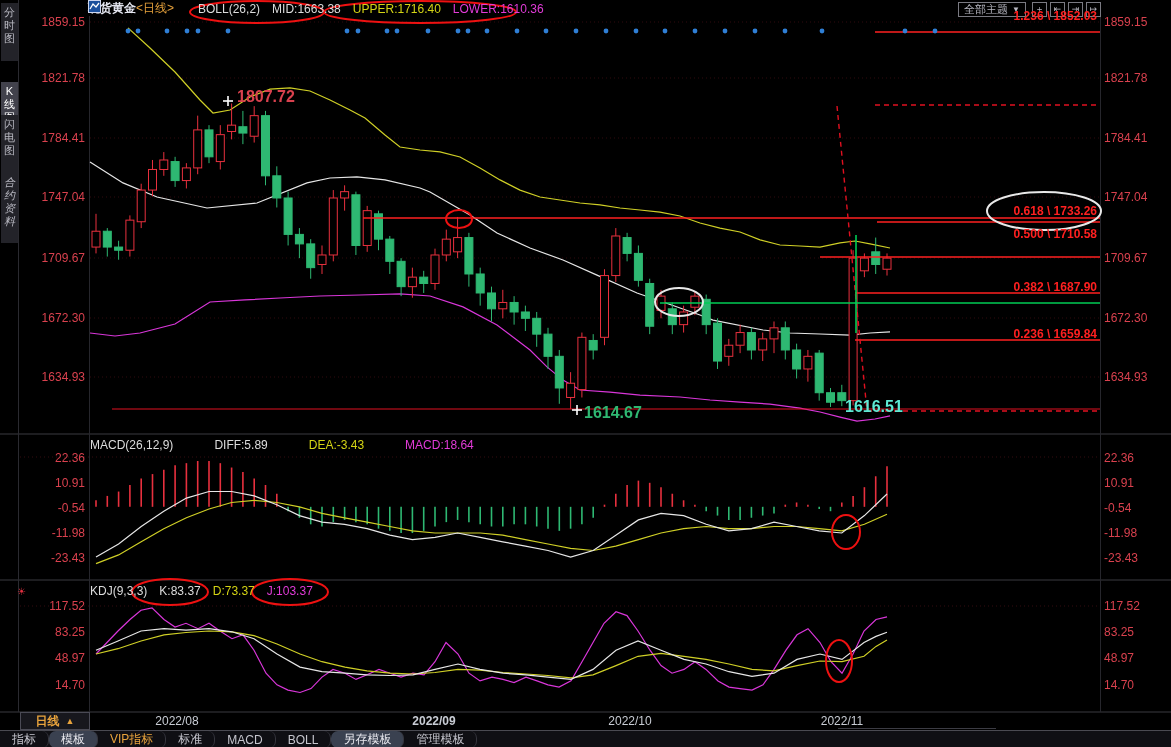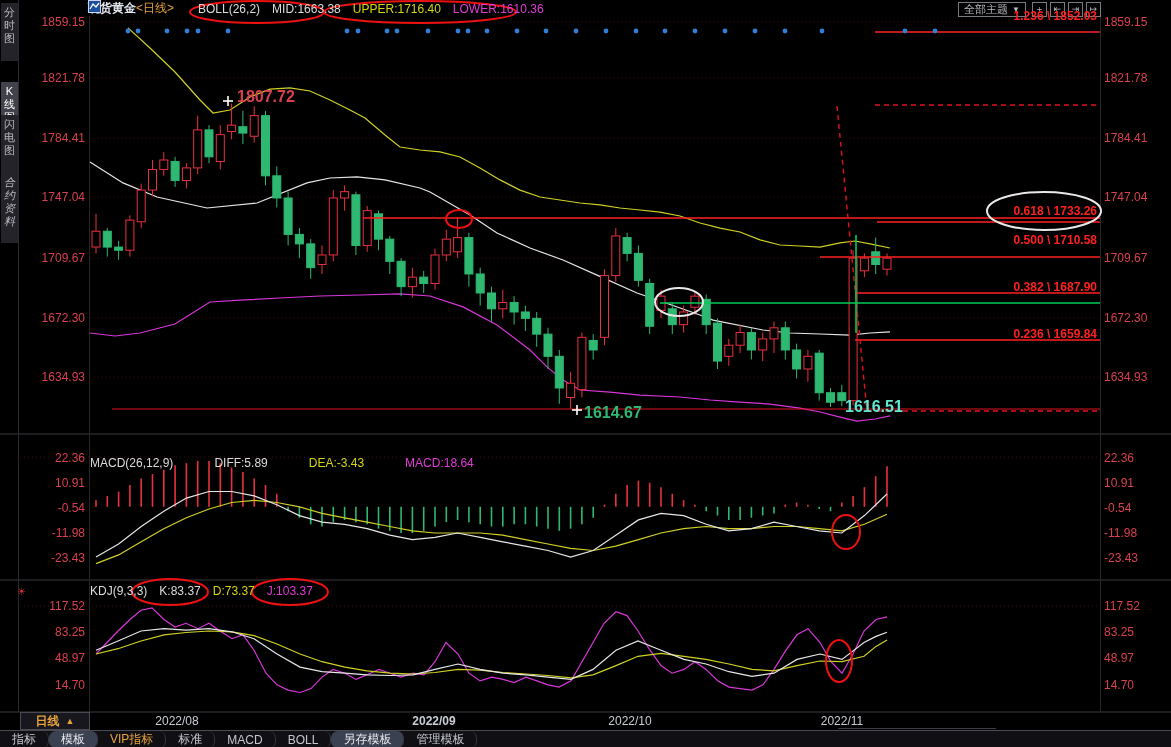--- a/index.html
+++ b/index.html
@@ -399,31 +399,31 @@
       <div class="axl left" style="top: 632px;">83.25</div>
       <div class="axl right" style="top: 632px;">83.25</div>
       <div class="axl left" style="top: 658px;">48.97</div>
       <div class="axl right" style="top: 658px;">48.97</div>
       <div class="axl left" style="top: 685px;">14.70</div>
       <div class="axl right" style="top: 685px;">14.70</div>
     </div>
   <div id="fib-labels">
       <div class="fib" style="top: 16px;">1.236 \ 1852.03</div>
       <div class="fib" style="top: 211px;">0.618 \ 1733.26</div>
-      <div class="fib" style="top: 240px; text-align: right;">0.500 \ 1710.58</div>
+      <div class="fib" style="top: 234px; text-align: right;">0.500 \ 1710.58</div>
       <div class="fib" style="top: 287px;">0.382 \ 1687.90</div>
       <div class="fib" style="top: 334px;">0.236 \ 1659.84</div>
     </div>
   <div id="price-tags">
       <div class="ptag" style="left: 237px; top: 97px; color: rgb(217, 65, 78);">1807.72</div>
       <div class="ptag" style="left: 584px; top: 413px; color: rgb(46, 184, 114);">1614.67</div>
       <div class="ptag" style="left: 845px; top: 407px; color: #5eead4;">1616.51</div>
     </div>
 
-  <div class="ind-hdr" style="top:456px;gap:41px;">
+  <div class="ind-hdr" style="top:438px;gap:41px;">
     <span class="wht">MACD(26,12,9)</span>
     <span class="wht">DIFF:5.89</span>
     <span class="yel">DEA:-3.43</span>
     <span class="mag">MACD:18.64</span>
   </div>
 
   <div class="ind-hdr" style="top:584px;">
     <span class="wht">KDJ(9,3,3)</span>
     <span class="wht">K:83.37</span>
     <span class="yel">D:73.37</span>

